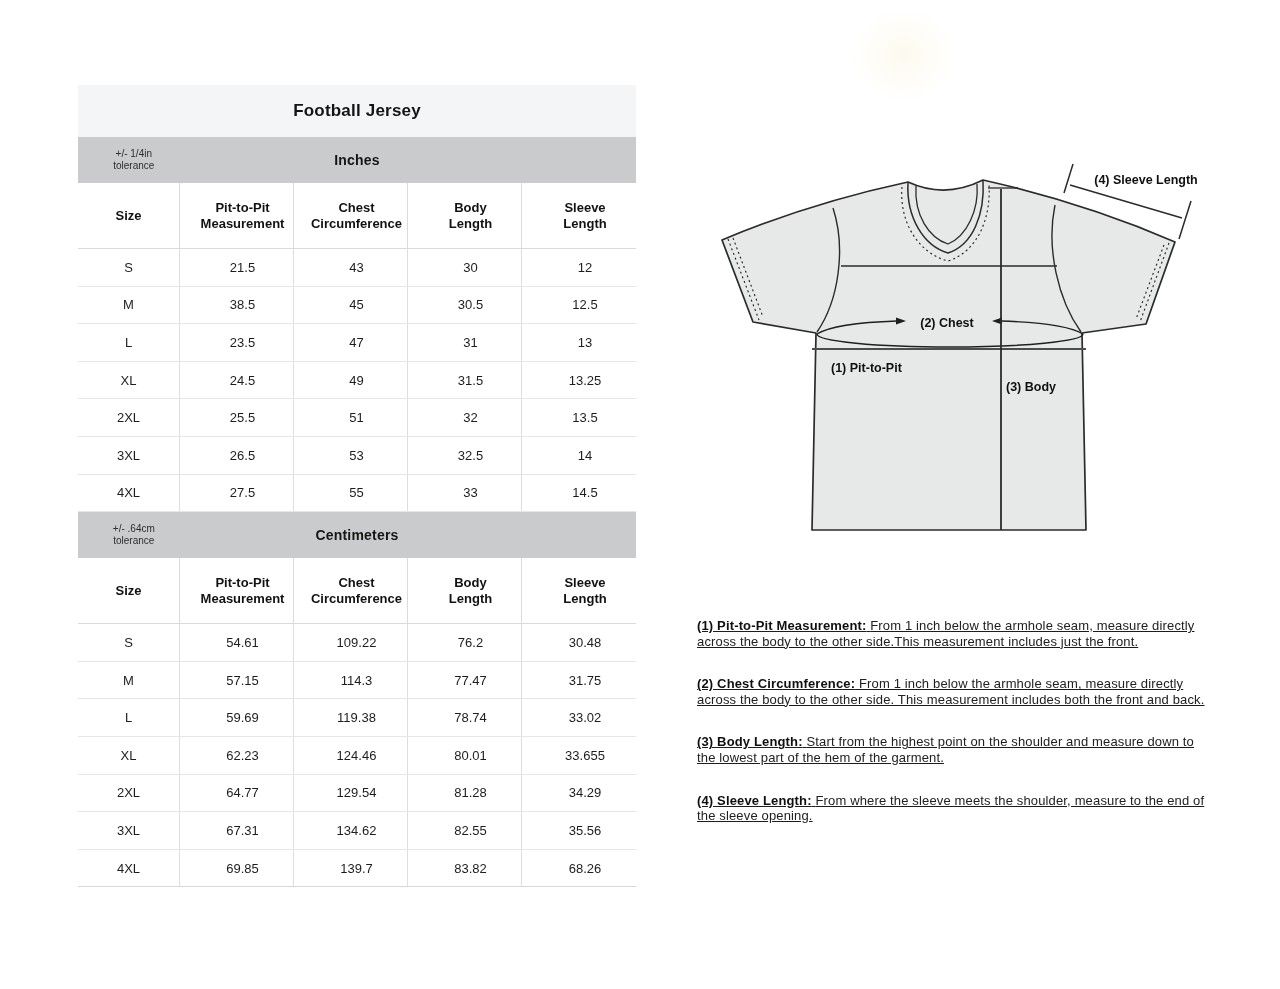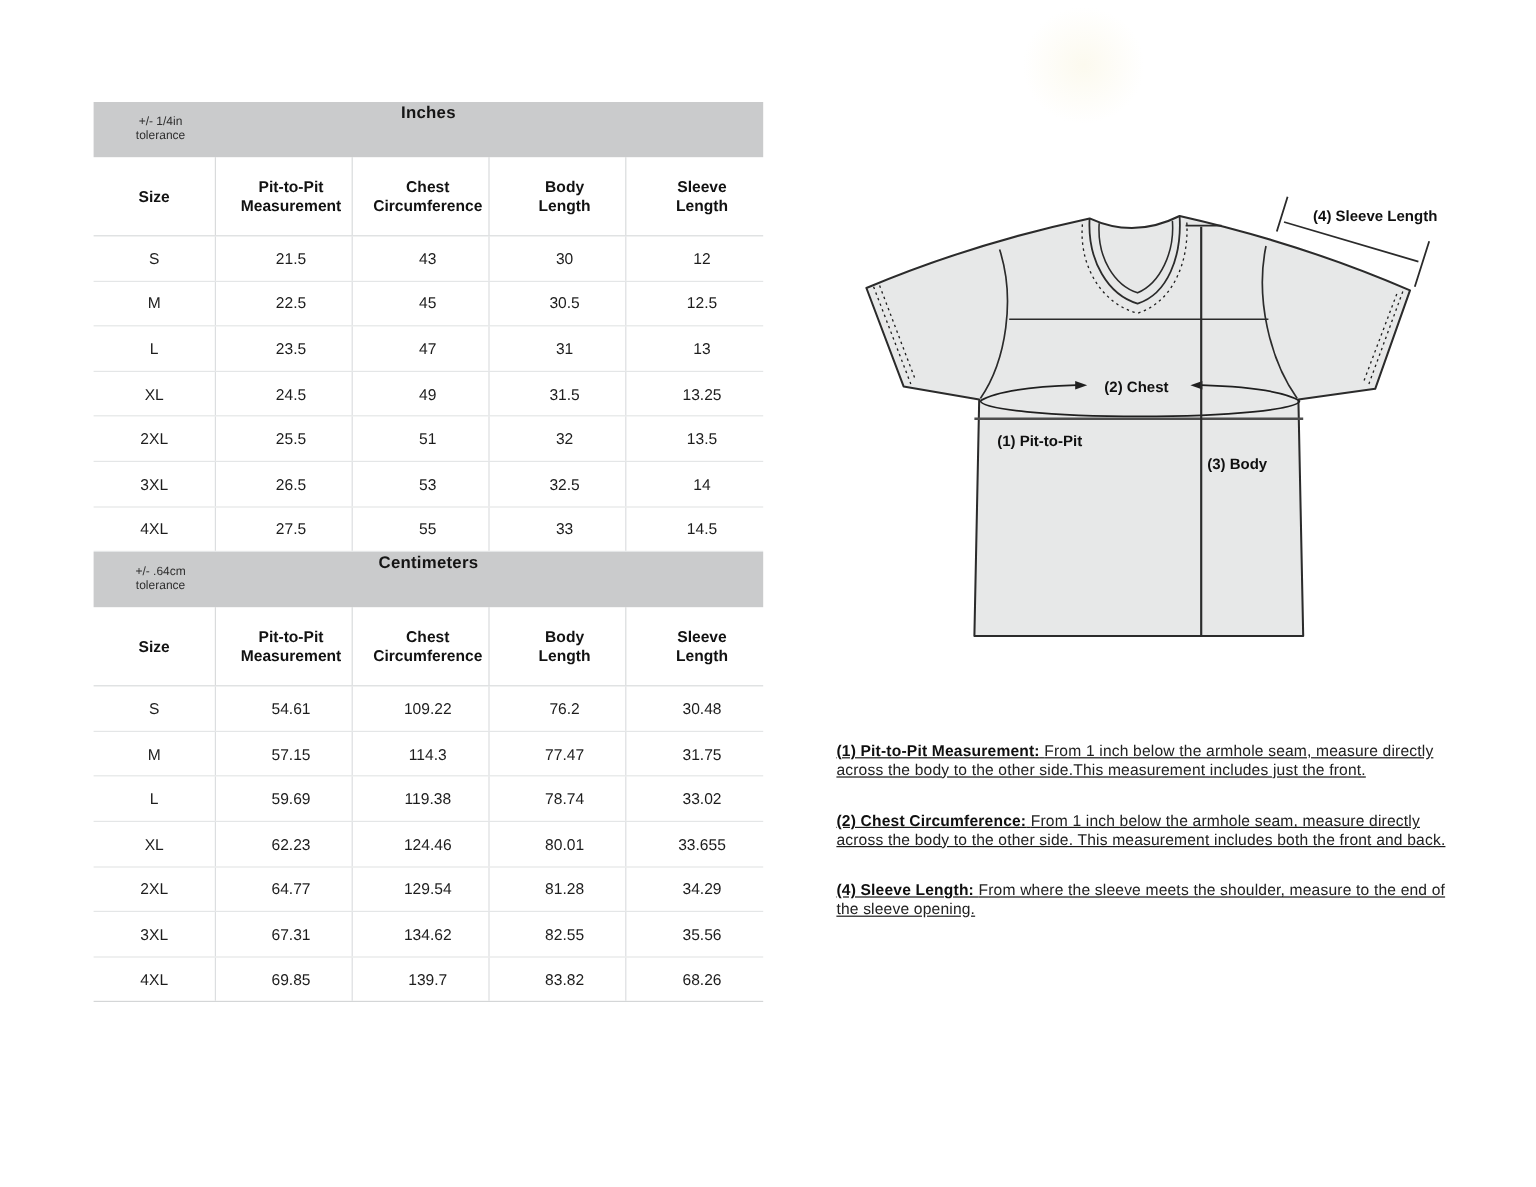--- a/index.html
+++ b/index.html
@@ -3,21 +3,21 @@
 <meta charset="utf-8">
 <style>
   * { margin:0; padding:0; box-sizing:border-box; }
   html,body { width:1280px; height:989px; background:#ffffff; overflow:hidden;
     font-family:"Liberation Sans","DejaVu Sans",sans-serif; color:#1c1c1c; }
 
   
   .size-chart { position:absolute; left:78px; top:85px; width:558px; }
   .chart-title { height:52px; background:#f4f5f6; display:flex; align-items:center; justify-content:center;
     font-size:17px; font-weight:bold; color:#141414; letter-spacing:.2px; }
-  .unit-bar { position:relative; height:46px; background:#cacbcc; display:flex; align-items:flex-start; justify-content:center; }
+  .unit-bar { position:relative; height:46px; background:#cacbcc; display:flex; align-items:center; justify-content:center; }
   .unit-label { font-size:14px; font-weight:bold; color:#151515; letter-spacing:.2px; }
   .tolerance { position:absolute; left:0; top:0; width:20%; height:100%;
     display:flex; align-items:center; justify-content:center; text-align:center;
     font-size:10px; line-height:12px; color:#2e2e2e; white-space:pre-line; }
   .grid-row { display:grid; grid-template-columns:repeat(5,1fr);gap:12px; }
   .header-row { border-bottom:1px solid #d9dbdc; }
   .hc { min-height:65px; display:flex; align-items:center; justify-content:center; text-align:center;
     font-size:13px; font-weight:bold; line-height:15.5px; white-space:pre-line;
     border-right:1px solid #d9dbdc; color:#121212; }
   .hc:last-child { border-right:none; }
@@ -40,20 +40,21 @@
   .descriptions p { margin:0 0 27px 0; font-size:13px; line-height:15.6px; color:#212121; letter-spacing:.15px; }
   .descriptions .lead { font-weight:bold; color:#0f0f0f; }
 </style>
 </head>
 <body>
 
 <div class="blob"></div>
 
 <div class="size-chart">
 
+  <div class="chart-title">Football Jersey</div>
 
   <div class="unit-bar">
     <div class="tolerance">+/- 1/4in
 tolerance</div>
     <div class="unit-label">Inches</div>
   </div>
 
   <div class="grid-row header-row">
     <div class="hc">Size</div>
     <div class="hc">Pit-to-Pit
@@ -68,21 +69,21 @@
 
   <div class="grid-row data-row">
     <div class="cell">S</div>
     <div class="cell">21.5</div>
     <div class="cell">43</div>
     <div class="cell">30</div>
     <div class="cell">12</div>
   </div>
   <div class="grid-row data-row">
     <div class="cell">M</div>
-    <div class="cell">22.5</div>
+    <div class="cell">38.5</div>
     <div class="cell">45</div>
     <div class="cell">30.5</div>
     <div class="cell">12.5</div>
   </div>
   <div class="grid-row data-row">
     <div class="cell">L</div>
     <div class="cell">23.5</div>
     <div class="cell">47</div>
     <div class="cell">31</div>
     <div class="cell">13</div>
@@ -218,14 +219,15 @@
 
   <text class="svg-label" x="1146" y="184" text-anchor="middle">(4) Sleeve Length</text>
   <text class="svg-label" x="947" y="327" text-anchor="middle">(2) Chest</text>
   <text class="svg-label" x="831" y="372" text-anchor="start">(1) Pit-to-Pit</text>
   <text class="svg-label" x="1006" y="391" text-anchor="start">(3) Body</text>
 </svg>
 
 <div class="descriptions">
   <p><span class="lead">(1) Pit-to-Pit Measurement:</span> <span>From 1 inch below the armhole seam, measure directly across the body to the other side.This measurement includes just the front.</span></p>
   <p><span class="lead">(2) Chest Circumference:</span> <span>From 1 inch below the armhole seam, measure directly across the body to the other side. This measurement includes both the front and back.</span></p>
+  <p><span class="lead">(3) Body Length:</span> <span>Start from the highest point on the shoulder and measure down to the lowest part of the hem of the garment.</span></p>
   <p><span class="lead">(4) Sleeve Length:</span> <span>From where the sleeve meets the shoulder, measure to the end of the sleeve opening.</span></p>
 </div>
 
 </body></html>

